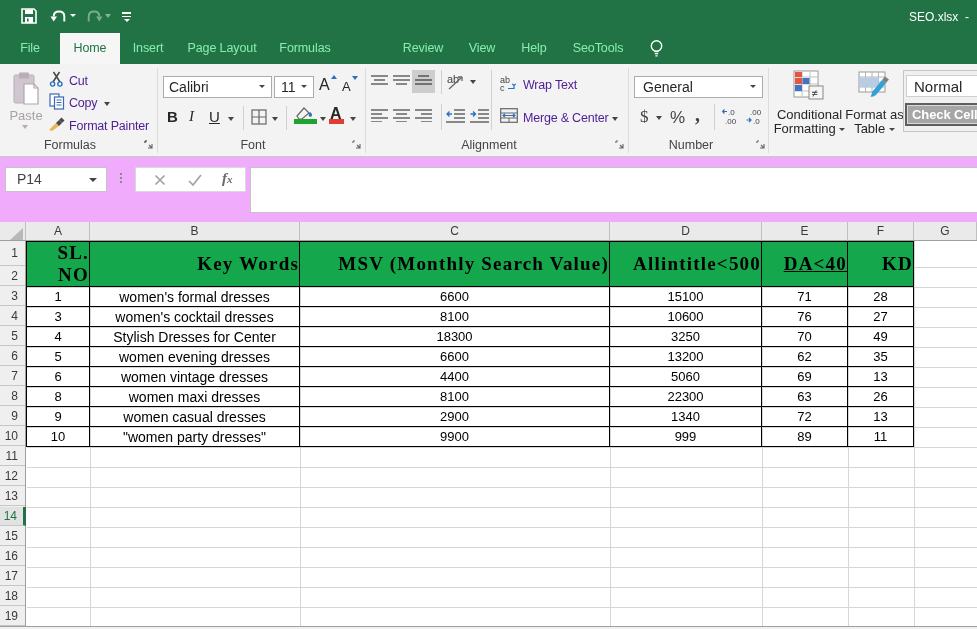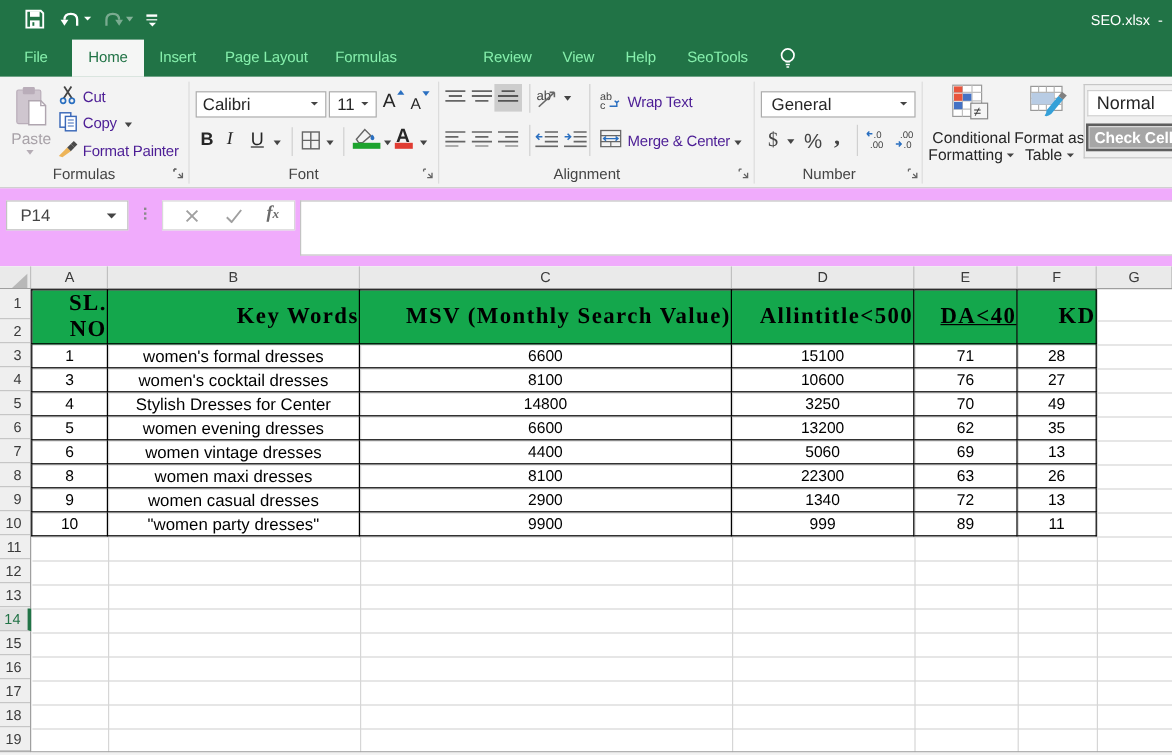--- a/index.html
+++ b/index.html
@@ -368,21 +368,21 @@
             <td>3</td>
             <td>women's cocktail dresses</td>
             <td>8100</td>
             <td>10600</td>
             <td>76</td>
             <td>27</td>
           </tr>
       <tr>
             <td>4</td>
             <td>Stylish Dresses for Center</td>
-            <td>14800</td>
+            <td>18300</td>
             <td>3250</td>
             <td>70</td>
             <td>49</td>
           </tr>
       <tr>
             <td>5</td>
             <td>women evening dresses</td>
             <td>6600</td>
             <td>13200</td>
             <td>62</td>

